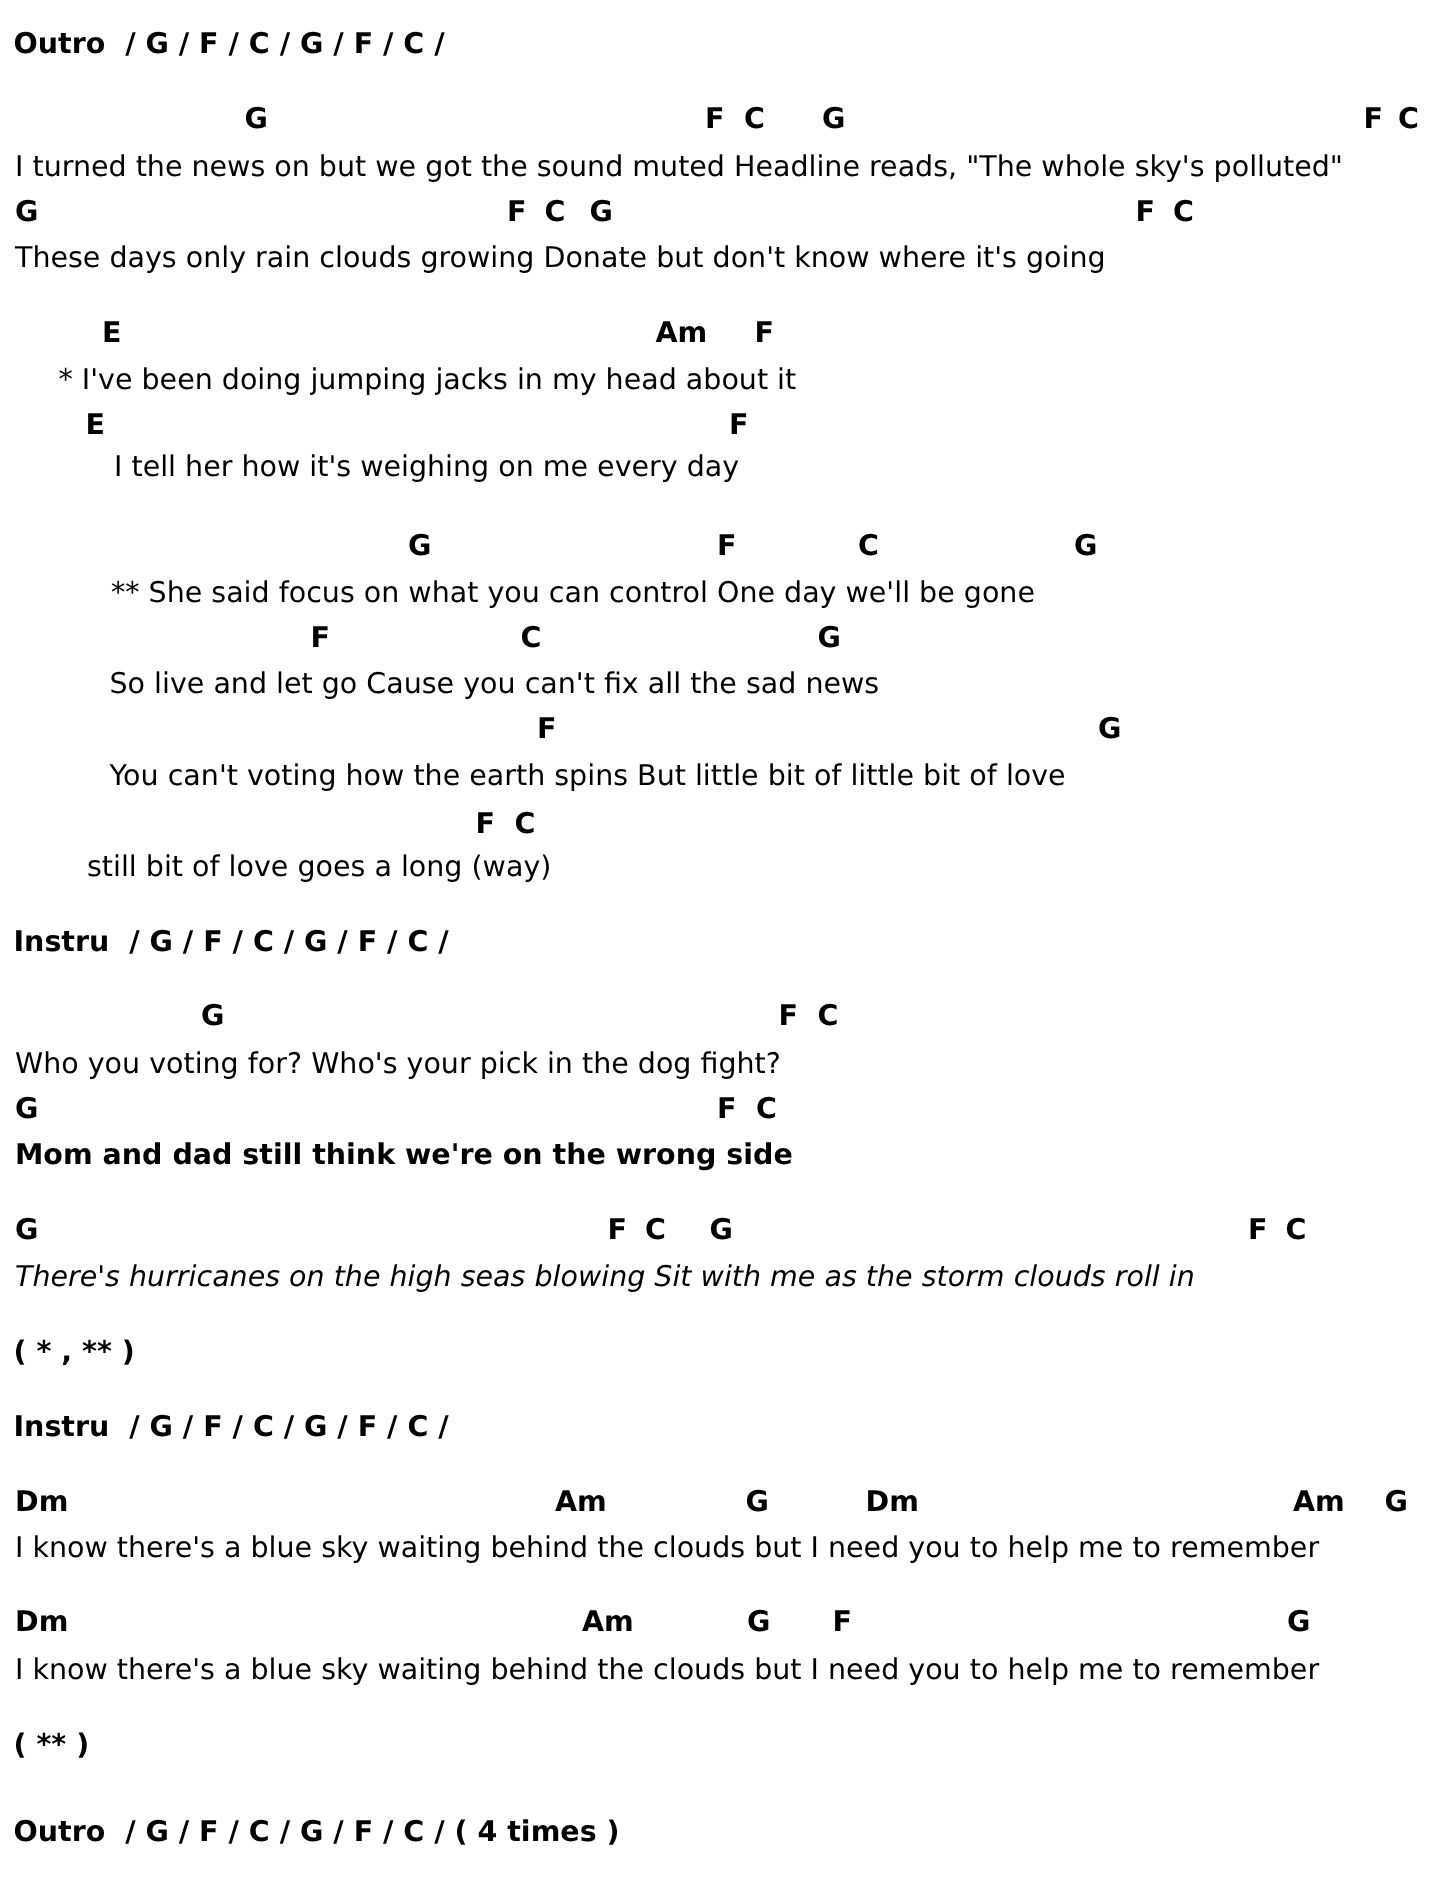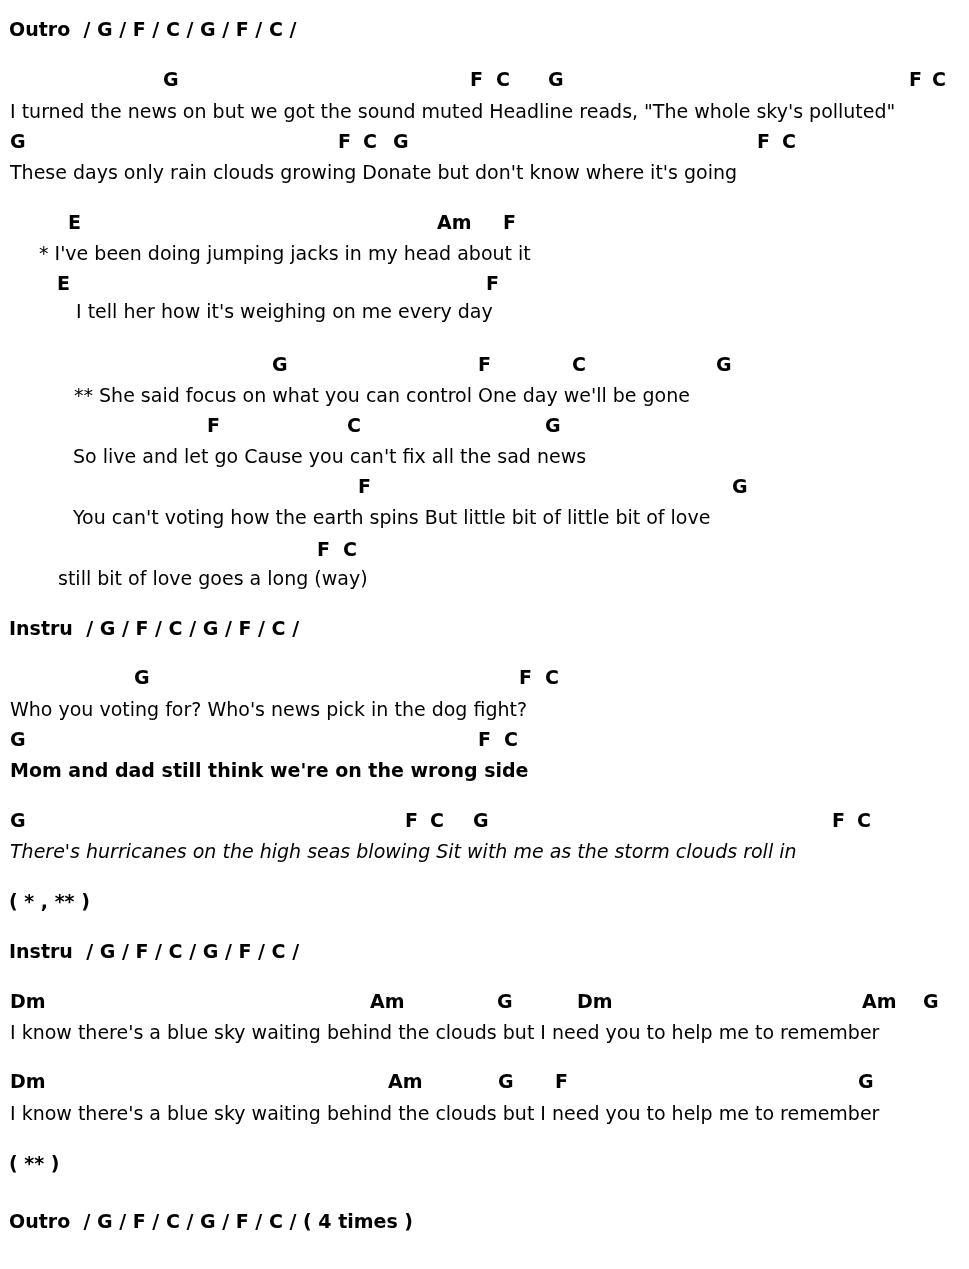--- a/index.html
+++ b/index.html
@@ -56,21 +56,21 @@
     <div class="line chords" style="top: 353px;"><span class="chord" style="left: 272px;">G</span><span class="chord" style="left: 478px;">F</span><span class="chord" style="left: 572px;">C</span><span class="chord" style="left: 716px;">G</span></div>
     <div class="line lyric" style="top: 384px; left: 74px;">** She said focus on what you can control One day we'll be gone</div>
     <div class="line chords" style="top: 414px;"><span class="chord" style="left: 207px;">F</span><span class="chord" style="left: 347px;">C</span><span class="chord" style="left: 545px;">G</span></div>
     <div class="line lyric" style="top: 445px; left: 73px;">So live and let go Cause you can't fix all the sad news</div>
     <div class="line chords" style="top: 475px;"><span class="chord" style="left: 358px;">F</span><span class="chord" style="left: 732px;">G</span></div>
     <div class="line lyric" style="top: 506px; left: 73px;">You can't voting how the earth spins But little bit of little bit of love</div>
     <div class="line chords" style="top: 538px;"><span class="chord" style="left: 317px;">F</span><span class="chord" style="left: 343px;">C</span></div>
     <div class="line lyric" style="top: 567px; left: 58px;">still bit of love goes a long (way)</div>
     <div class="line header" style="top: 617px; left: 9px;"><span>Instru</span>  <span>/ G / F / C / G / F / C /</span></div>
     <div class="line chords" style="top: 666px;"><span class="chord" style="left: 134px;">G</span><span class="chord" style="left: 519px;">F</span><span class="chord" style="left: 545px;">C</span></div>
-    <div class="line lyric" style="top: 698px; left: 10px;">Who you voting for? Who's news pick in the dog fight?</div>
+    <div class="line lyric" style="top: 698px; left: 10px;">Who you voting for? Who's your pick in the dog fight?</div>
     <div class="line chords" style="top: 728px;"><span class="chord" style="left: 10px;">G</span><span class="chord" style="left: 478px;">F</span><span class="chord" style="left: 504px;">C</span></div>
     <div class="line lyric" style="top: 759px; left: 10px; font-weight: bold;">Mom and dad still think we're on the wrong side</div>
     <div class="line chords" style="top: 809px;"><span class="chord" style="left: 10px;">G</span><span class="chord" style="left: 405px;">F</span><span class="chord" style="left: 430px;">C</span><span class="chord" style="left: 473px;">G</span><span class="chord" style="left: 832px;">F</span><span class="chord" style="left: 857px;">C</span></div>
     <div class="line lyric" style="top: 840px; left: 10px; font-style: italic;">There's hurricanes on the high seas blowing Sit with me as the storm clouds roll in</div>
     <div class="line marker" style="top: 890px; left: 9px;">( * , ** )</div>
     <div class="line header" style="top: 940px; left: 9px;"><span>Instru</span>  <span>/ G / F / C / G / F / C /</span></div>
     <div class="line chords" style="top: 990px;"><span class="chord" style="left: 10px;">Dm</span><span class="chord" style="left: 370px;">Am</span><span class="chord" style="left: 497px;">G</span><span class="chord" style="left: 577px;">Dm</span><span class="chord" style="left: 862px;">Am</span><span class="chord" style="left: 923px;">G</span></div>
     <div class="line lyric" style="top: 1021px; left: 10px;">I know there's a blue sky waiting behind the clouds but I need you to help me to remember</div>
     <div class="line chords" style="top: 1070px;"><span class="chord" style="left: 10px;">Dm</span><span class="chord" style="left: 388px;">Am</span><span class="chord" style="left: 498px;">G</span><span class="chord" style="left: 555px;">F</span><span class="chord" style="left: 858px;">G</span></div>
     <div class="line lyric" style="top: 1102px; left: 10px;">I know there's a blue sky waiting behind the clouds but I need you to help me to remember</div>

